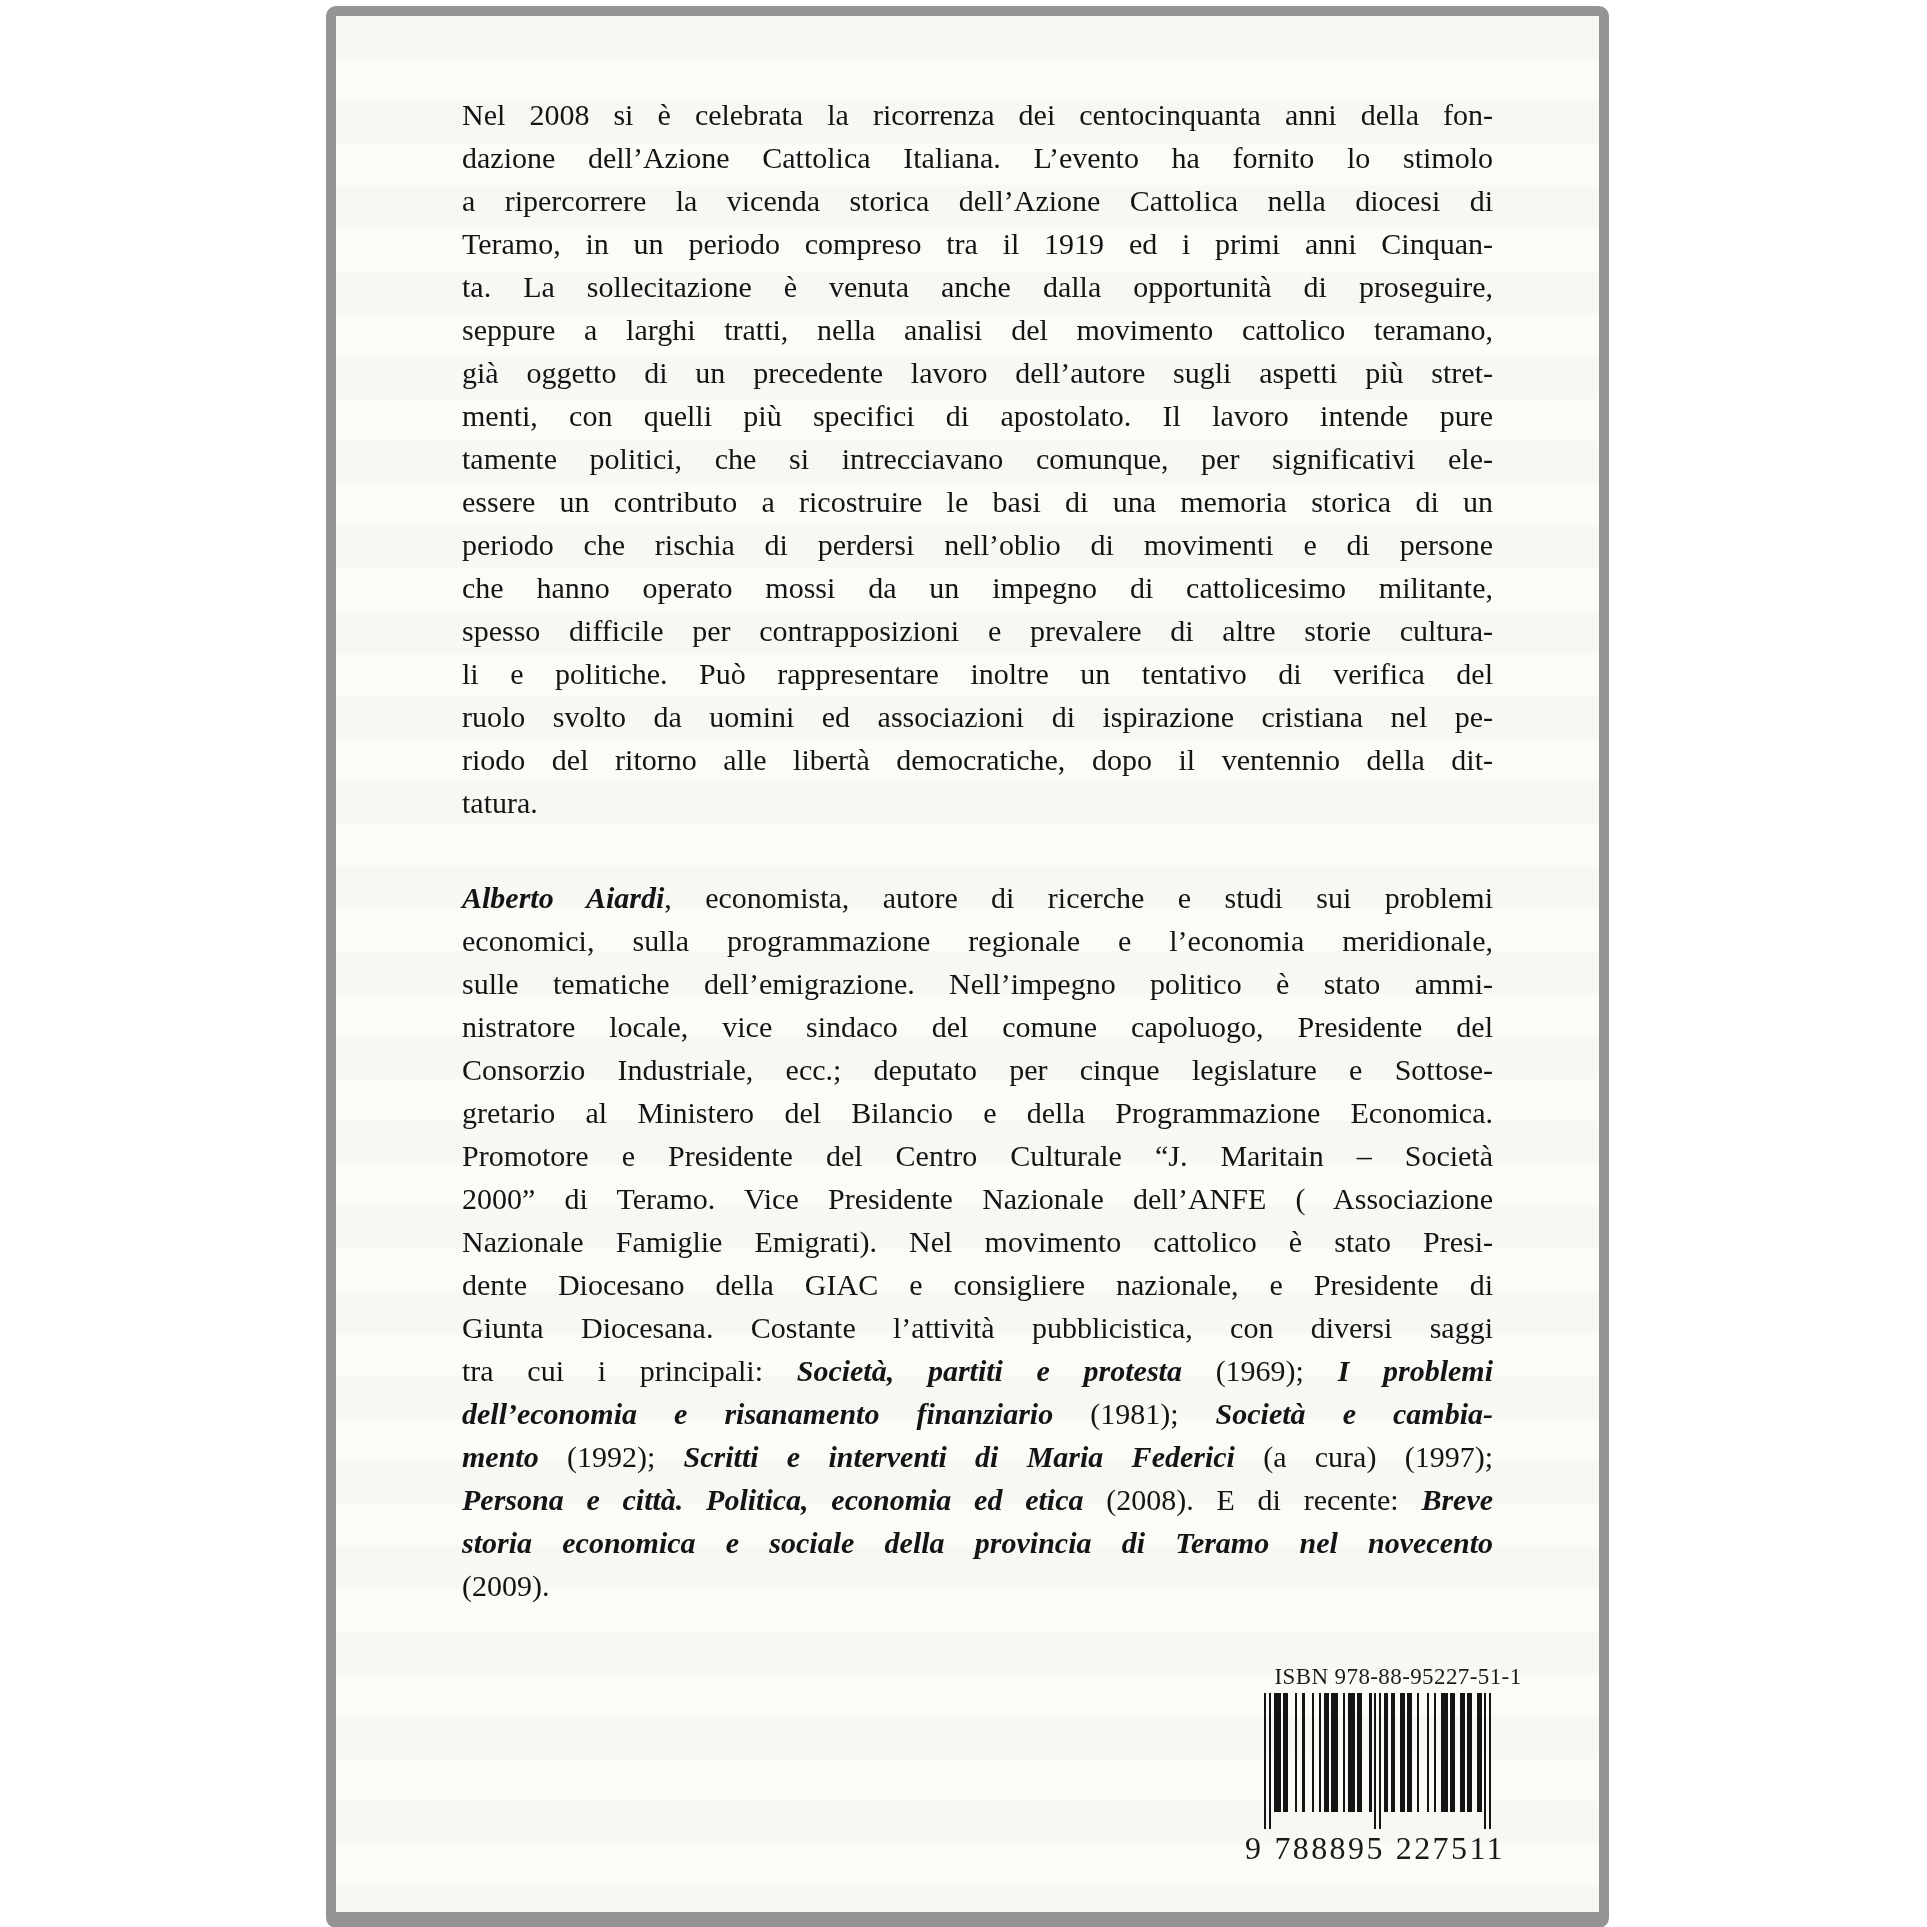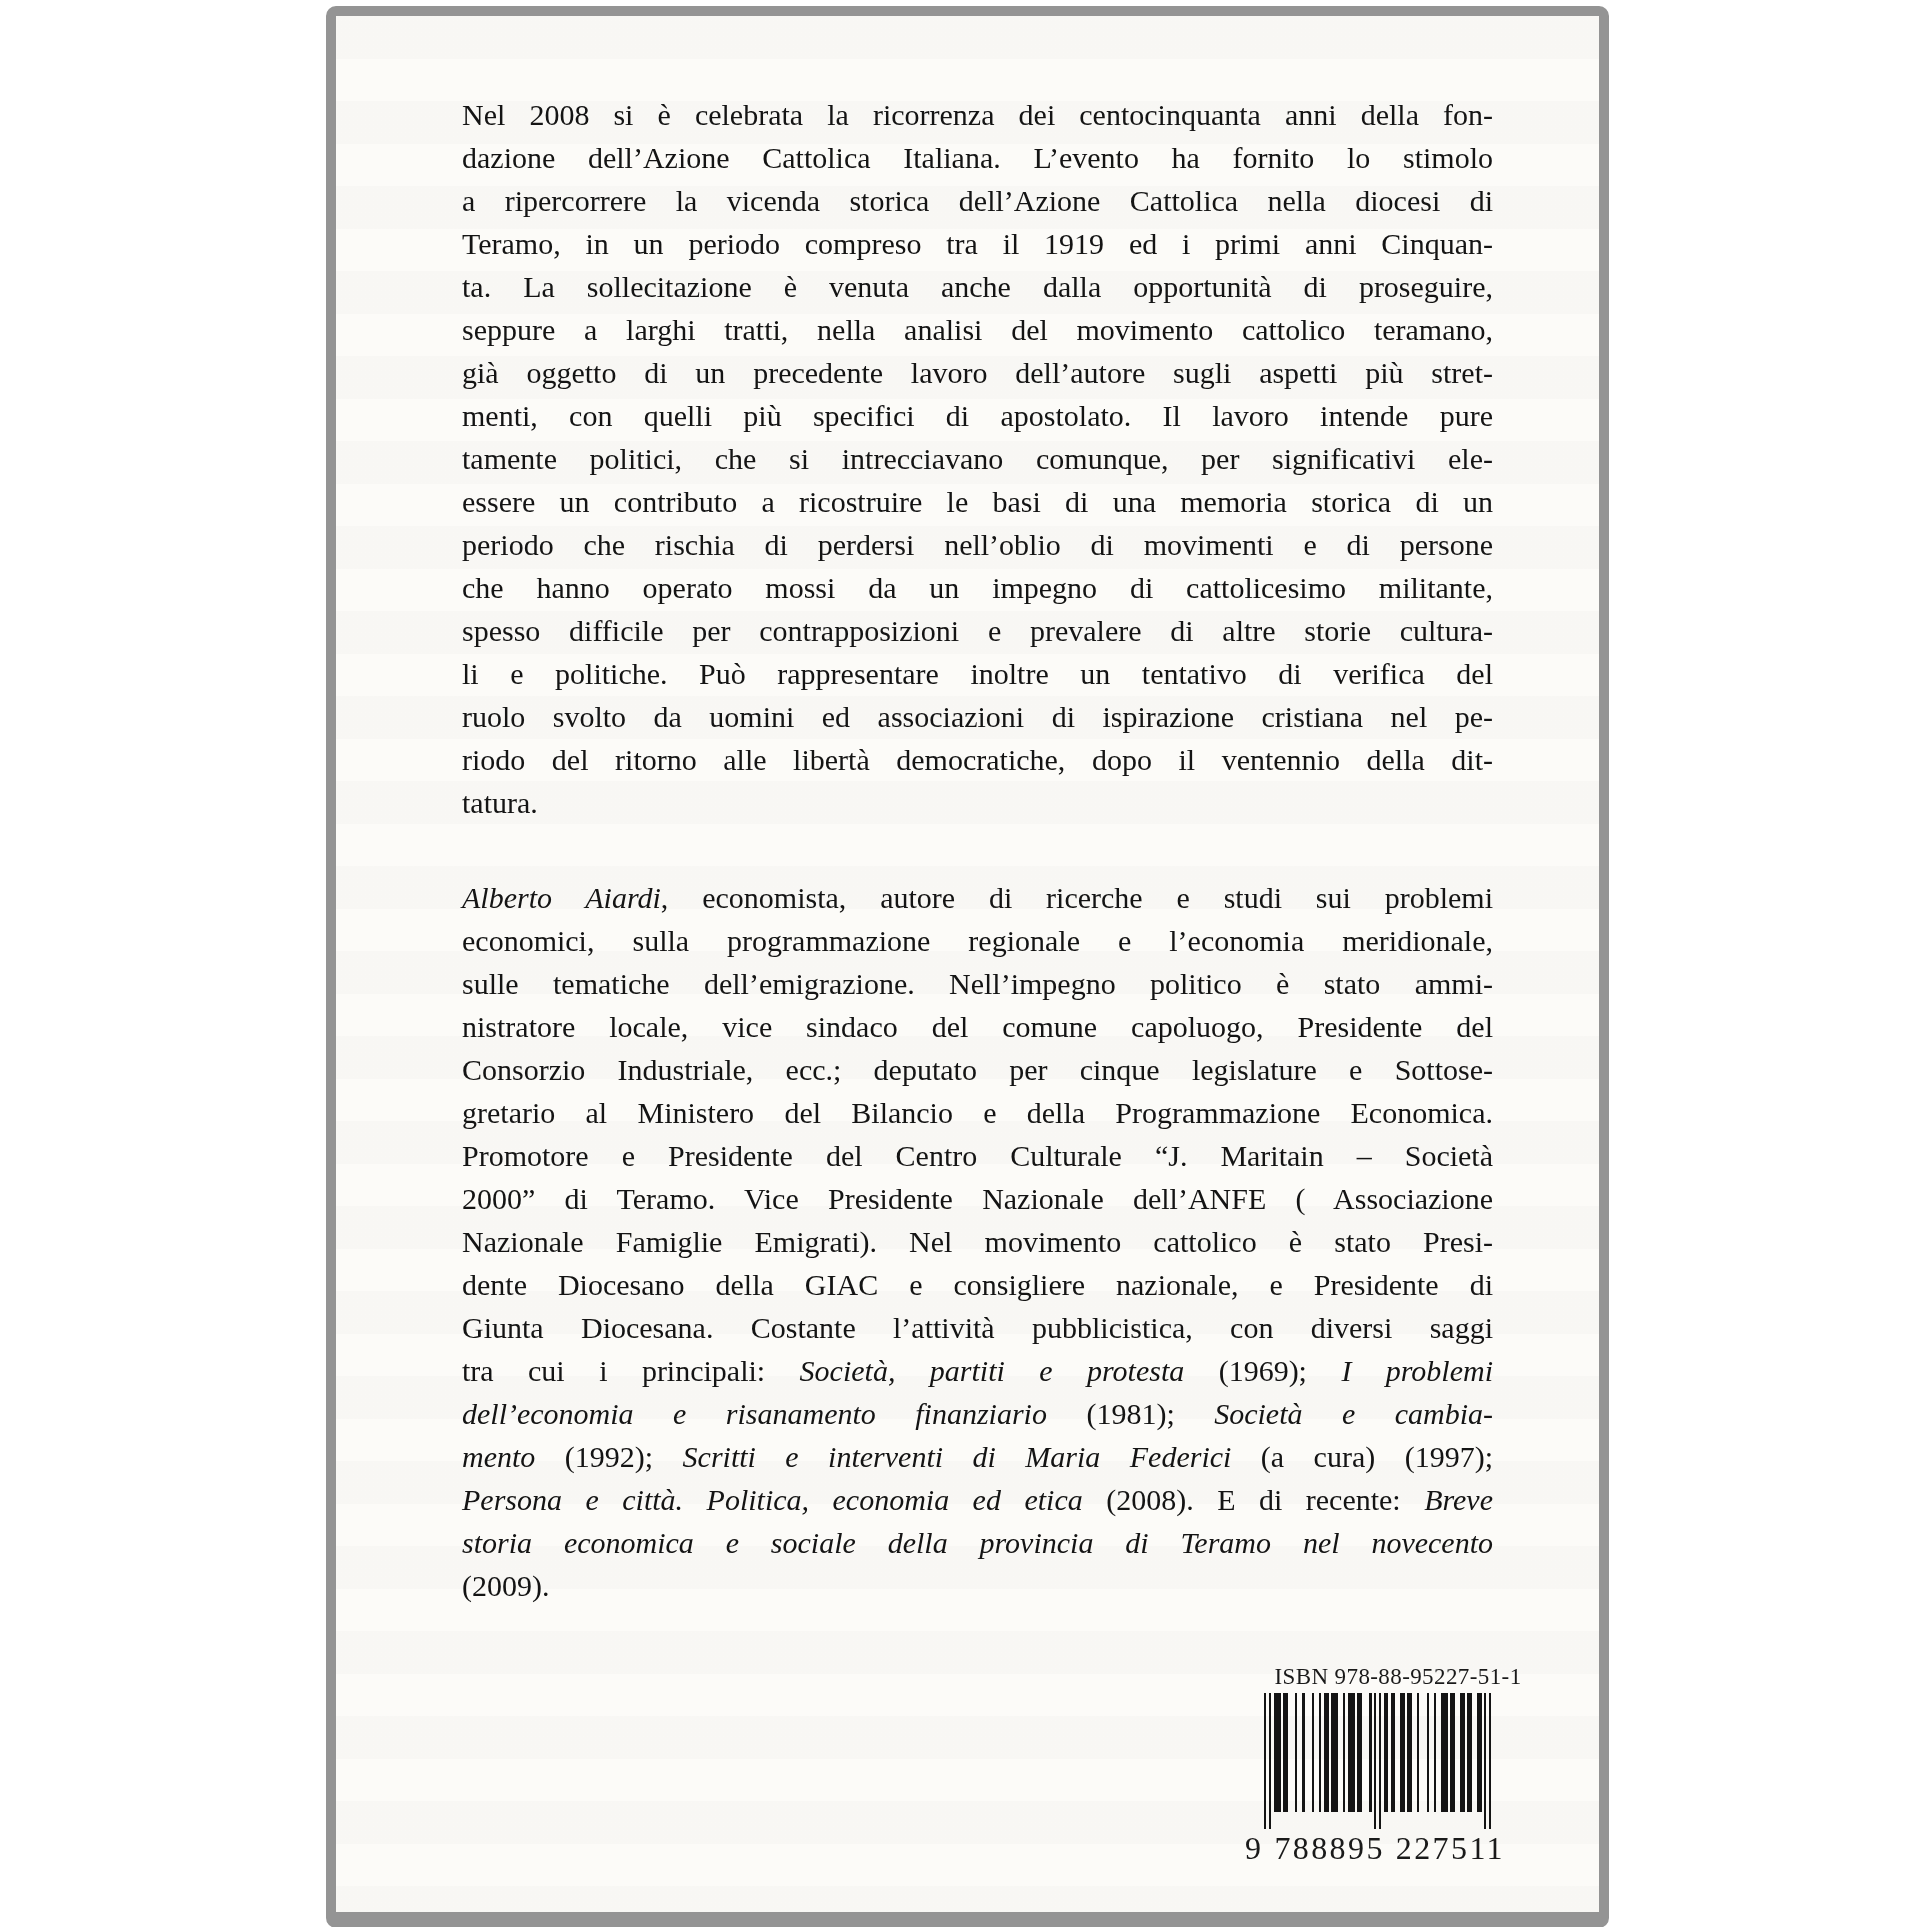--- a/index.html
+++ b/index.html
@@ -48,20 +48,21 @@
   .textblock .line {
     text-align: justify;
     text-align-last: justify;
   }
   .textblock .line.last {
     text-align: left;
     text-align-last: left;
   }
   .textblock .line i {
     font-style: italic;
+    font-weight: bold;
   }
   .para1 { top: 77px; }
   .para2 { top: 860px; }
 
   
   .isbn-block {
     position: absolute;
     left: 928px;
     top: 1647px;
     width: 268px;

